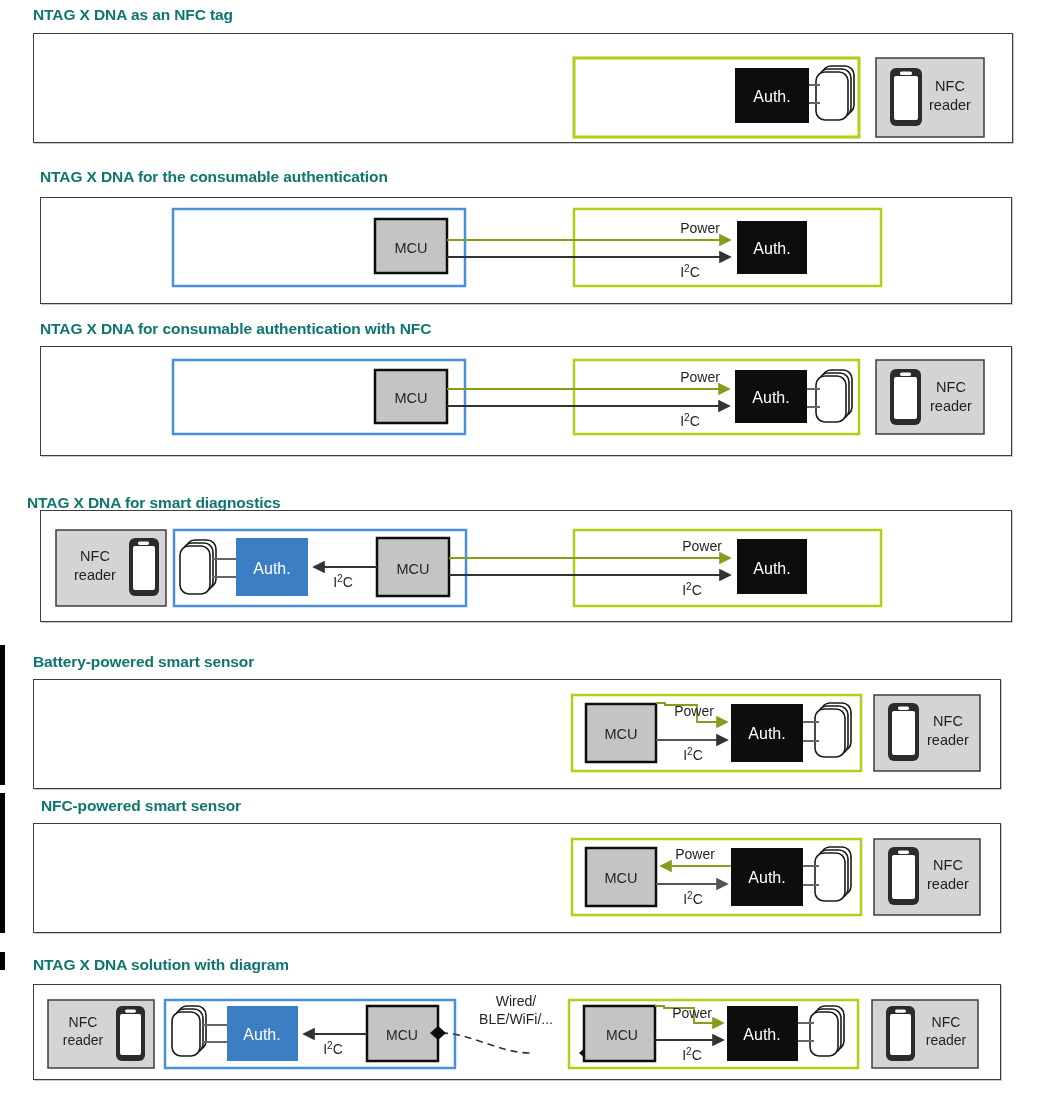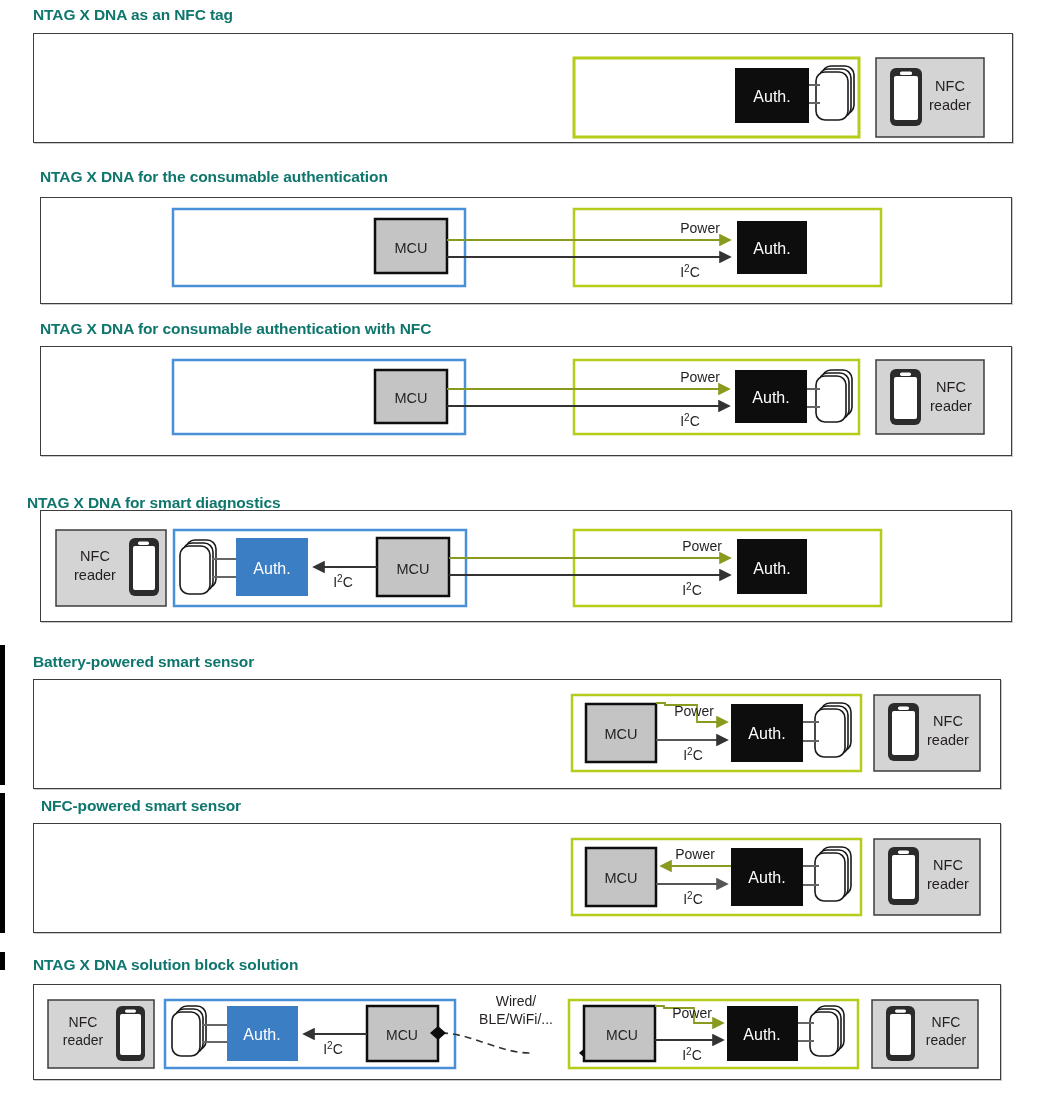--- a/index.html
+++ b/index.html
@@ -292,21 +292,21 @@
             <rect x="898" y="61.5" width="11" height="3.4" rx="1.6" fill="#ffffff"></rect>
           </g>
           <text class="t" x="948" y="81" font-size="14.5" fill="#231f20" text-anchor="middle">NFC</text>
           <text class="t" x="948" y="100" font-size="14.5" fill="#231f20" text-anchor="middle">reader</text>
         </g>
       </svg>
     </div>
   </div>
 
   <div class="section" style="left:0;top:948px;width:1051px;height:168px;">
-    <div class="sec-title" style="left:33px;top:8px;">NTAG X DNA solution block solution</div>
+    <div class="sec-title" style="left:33px;top:8px;">NTAG X DNA solution with diagram</div>
     <div class="panel" style="left:33px;top:36px;width:968px;height:96px;"></div>
     <div class="svgwrap">
       <svg width="1051" height="168" viewBox="0 0 1051 168">
         <defs>
           <marker id="ahg7" markerWidth="7" markerHeight="7" refX="6" refY="3.5" orient="auto">
               <path d="M0,0 L7,3.5 L0,7 z" fill="#8a9a1e"></path>
             </marker>
           <marker id="ahk7" markerWidth="7" markerHeight="7" refX="6" refY="3.5" orient="auto">
               <path d="M0,0 L7,3.5 L0,7 z" fill="#333"></path>
             </marker>

